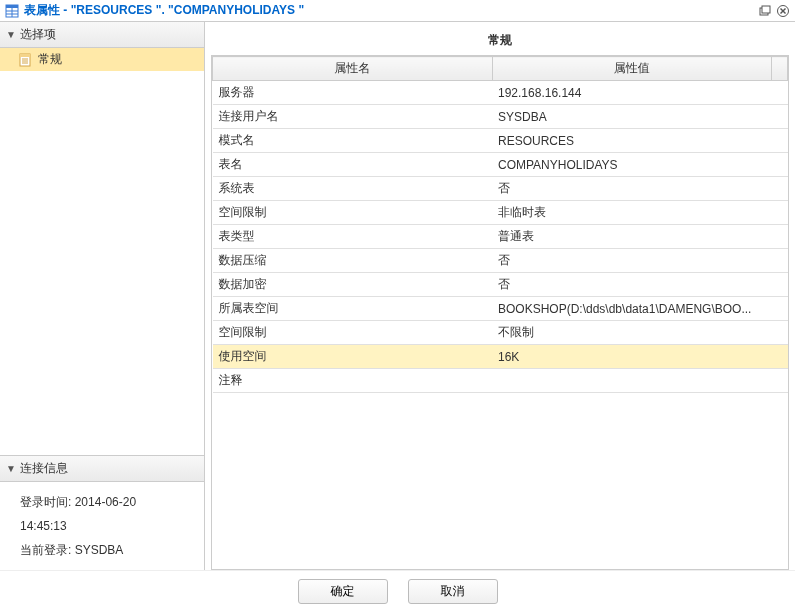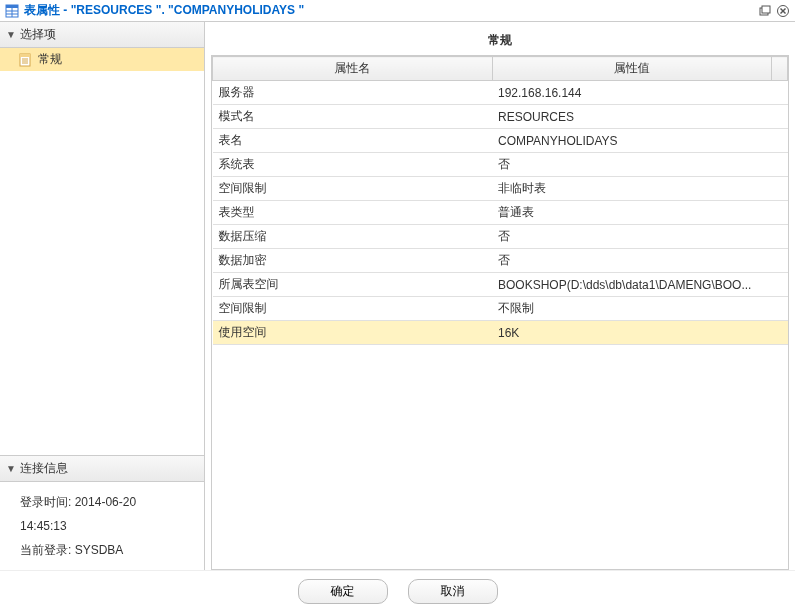--- a/index.html
+++ b/index.html
@@ -139,21 +139,21 @@
       justify-content: center;
       gap: 20px;
       padding: 8px 0;
       border-top: 1px solid #eee;
     }
     .btn {
       min-width: 90px;
       padding: 3px 18px;
       background: linear-gradient(#fdfdfd, #efefef);
       border: 1px solid #bbb;
-      border-radius: 10px;
+      border-radius: 3px;
       cursor: pointer;
       font-size: 12px;
     }
   </style>
 </head>
 <body>
 
 <div class="titlebar">
   <span class="title-icon">
     <svg width="14" height="14" viewBox="0 0 14 14">
@@ -230,20 +230,24 @@
             <th>属性值</th>
             <th class="last-col"></th>
           </tr>
         </thead>
         <tbody id="props-body">
             <tr>
               <td>服务器</td>
               <td colspan="2">192.168.16.144</td>
             </tr>
             <tr>
+              <td>连接用户名</td>
+              <td colspan="2">SYSDBA</td>
+            </tr>
+            <tr>
               <td>模式名</td>
               <td colspan="2">RESOURCES</td>
             </tr>
             <tr>
               <td>表名</td>
               <td colspan="2">COMPANYHOLIDAYS</td>
             </tr>
             <tr>
               <td>系统表</td>
               <td colspan="2">否</td>
@@ -268,20 +272,24 @@
               <td>所属表空间</td>
               <td colspan="2">BOOKSHOP(D:\dds\db\data1\DAMENG\BOO...</td>
             </tr>
             <tr>
               <td>空间限制</td>
               <td colspan="2">不限制</td>
             </tr>
             <tr class="hl">
               <td>使用空间</td>
               <td colspan="2">16K</td>
+            </tr>
+            <tr>
+              <td>注释</td>
+              <td colspan="2"></td>
             </tr>
           </tbody>
       </table>
     </div>
   </div>
 </div>
 
 <div class="button-bar">
   <button class="btn">确定</button>
   <button class="btn">取消</button>

